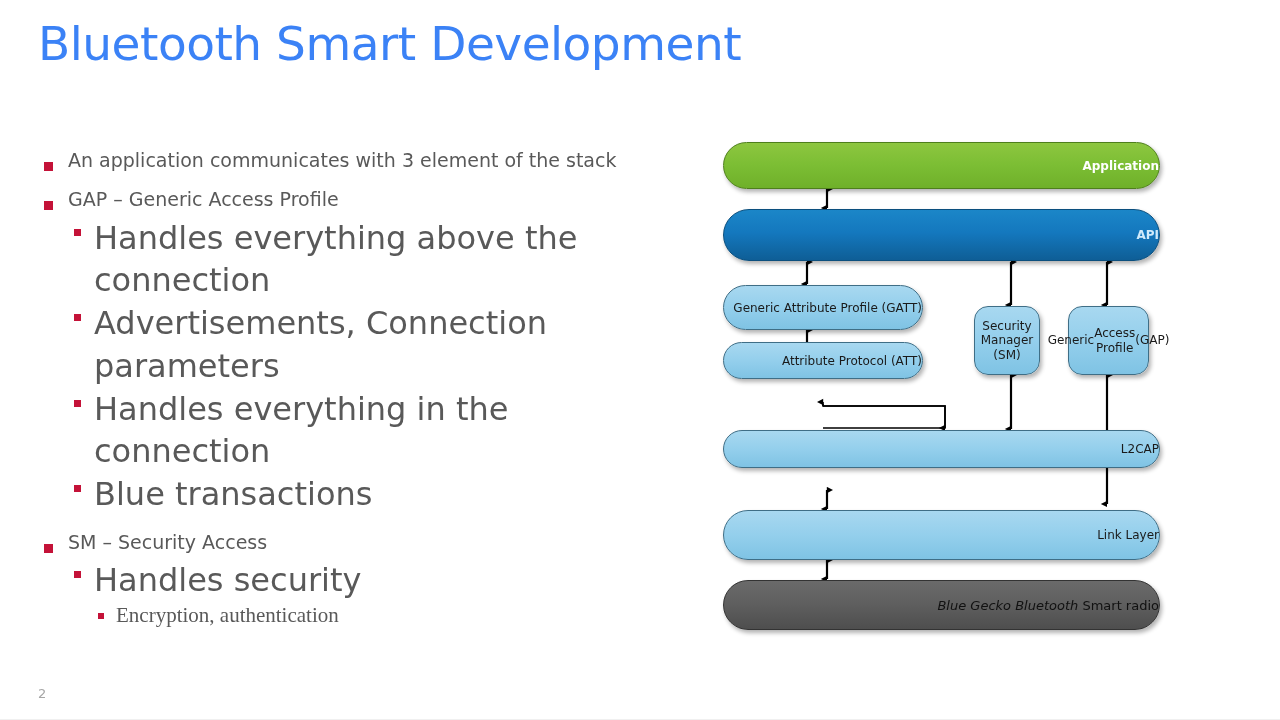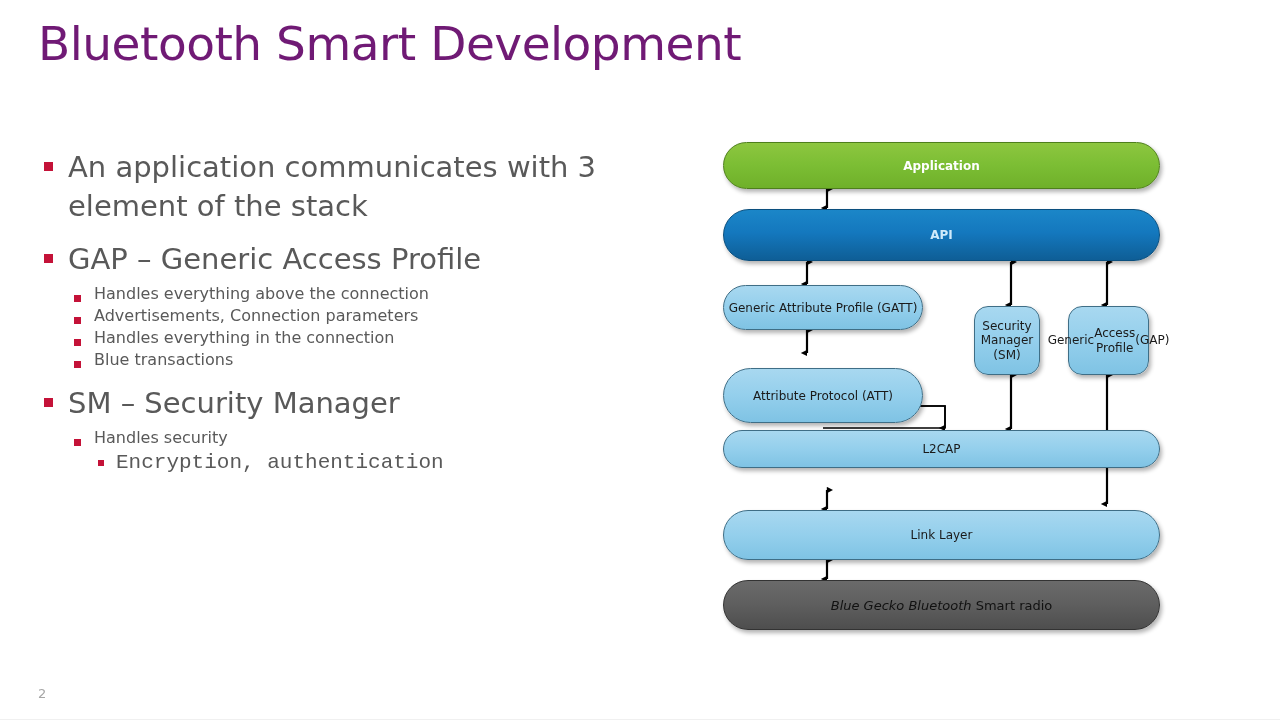--- a/index.html
+++ b/index.html
@@ -26,74 +26,74 @@
 
   
   .slide-title {
     position: absolute;
     left: 38px;
     top: 16px;
     width: 900px;
     font-size: 47px;
     font-weight: 400;
     letter-spacing: -0.5px;
-    color: #701a75;
+    color: #3b82f6;
     white-space: nowrap;
     font-family: "DejaVu Sans", sans-serif;
   }
 
   
   .body-col {
     position: absolute;
     left: 38px;
     top: 148px;
     width: 620px;
   }
   .b1 {
     position: relative;
     padding-left: 30px;
-    font-size: 29px;
+    font-size: 19px;
     line-height: 1.34;
     color: #595959;
     margin-bottom: 4px;
     font-family: "DejaVu Sans", sans-serif;
   }
   .b1 > .mk {
     position: absolute;
     left: 6px;
     top: 14px;
     width: 9px;
     height: 9px;
     background: #C41238;
   }
   .b2 {
     position: relative;
     padding-left: 56px;
-    font-size: 16px;
+    font-size: 32px;
     line-height: 1.32;
     color: #595959;
     margin-bottom: 1px;
     font-family: "DejaVu Sans", sans-serif;
   }
   .b2 > .mk {
     position: absolute;
     left: 36px;
     top: 12px;
     width: 7px;
     height: 7px;
     background: #C41238;
   }
   .b3 {
     position: relative;
     padding-left: 78px;
     font-size: 21px;
     line-height: 1.32;
     color: #595959;
     margin-bottom: 1px;
-    font-family: Liberation Mono, monospace;
+    font-family: Liberation Serif, serif;
   }
   .b3 > .mk {
     position: absolute;
     left: 60px;
     top: 11px;
     width: 6px;
     height: 6px;
     background: #C41238;
   }
   .sp-before { margin-top: 14px; }
@@ -121,21 +121,21 @@
     box-sizing: border-box;
     display: flex;
     align-items: center;
     justify-content: center;
     text-align: center;
     border: 1px solid #2c3e50;
     box-shadow: 2px 3px 4px rgba(0,0,0,0.30);
     z-index: 3;
     font-family: "DejaVu Sans", sans-serif;
   }
-  .pill { border-radius: 999px; }
+  .pill { border-radius: 999px; justify-content: flex-end; }
   .rbox { border-radius: 14px; }
 
   .c-green {
     background: linear-gradient(180deg, #8DC63F 0%, #7CBE34 48%, #6FB02A 100%);
     border-color: #4E7F1C;
     color: #ffffff;
     font-weight: bold;
     font-size: 12px;
   }
   .c-blue {
@@ -205,21 +205,21 @@
       <span>Handles everything in the connection</span>
     </div>
 
     <div class="b2">
       <span class="mk"></span>
       <span>Blue transactions</span>
     </div>
 
     <div class="b1 sp-before">
       <span class="mk"></span>
-      <span>SM – Security Manager</span>
+      <span>SM – Security Access</span>
     </div>
 
     <div class="b2">
       <span class="mk"></span>
       <span>Handles security</span>
     </div>
 
     <div class="b3">
       <span class="mk"></span>
       <span>Encryption, authentication</span>
@@ -269,21 +269,21 @@
     </div>
 
     <div class="pill c-lblue" style="left:8px; top:153px; width:200px; height:45px;">
       <span>Generic Attribute Profile (GATT)</span>
     </div>
 
     <div class="pill c-blue" style="left:8px; top:77px; width:437px; height:52px;">
       <span>API</span>
     </div>
 
-    <div class="pill c-lblue" style="left:8px; top:236px; width:200px; height:55px;">
+    <div class="pill c-lblue" style="left:8px; top:210px; width:200px; height:37px;">
       <span>Attribute Protocol (ATT)</span>
     </div>
 
     <div class="rbox c-lblue" style="left:259px; top:174px; width:66px; height:69px; flex-direction:column;">
       <span class="stack-line">Security</span>
       <span class="stack-line">Manager</span>
       <span class="stack-line">(SM)</span>
     </div>
 
     <div class="rbox c-lblue" style="left:353px; top:174px; width:81px; height:69px; ">

